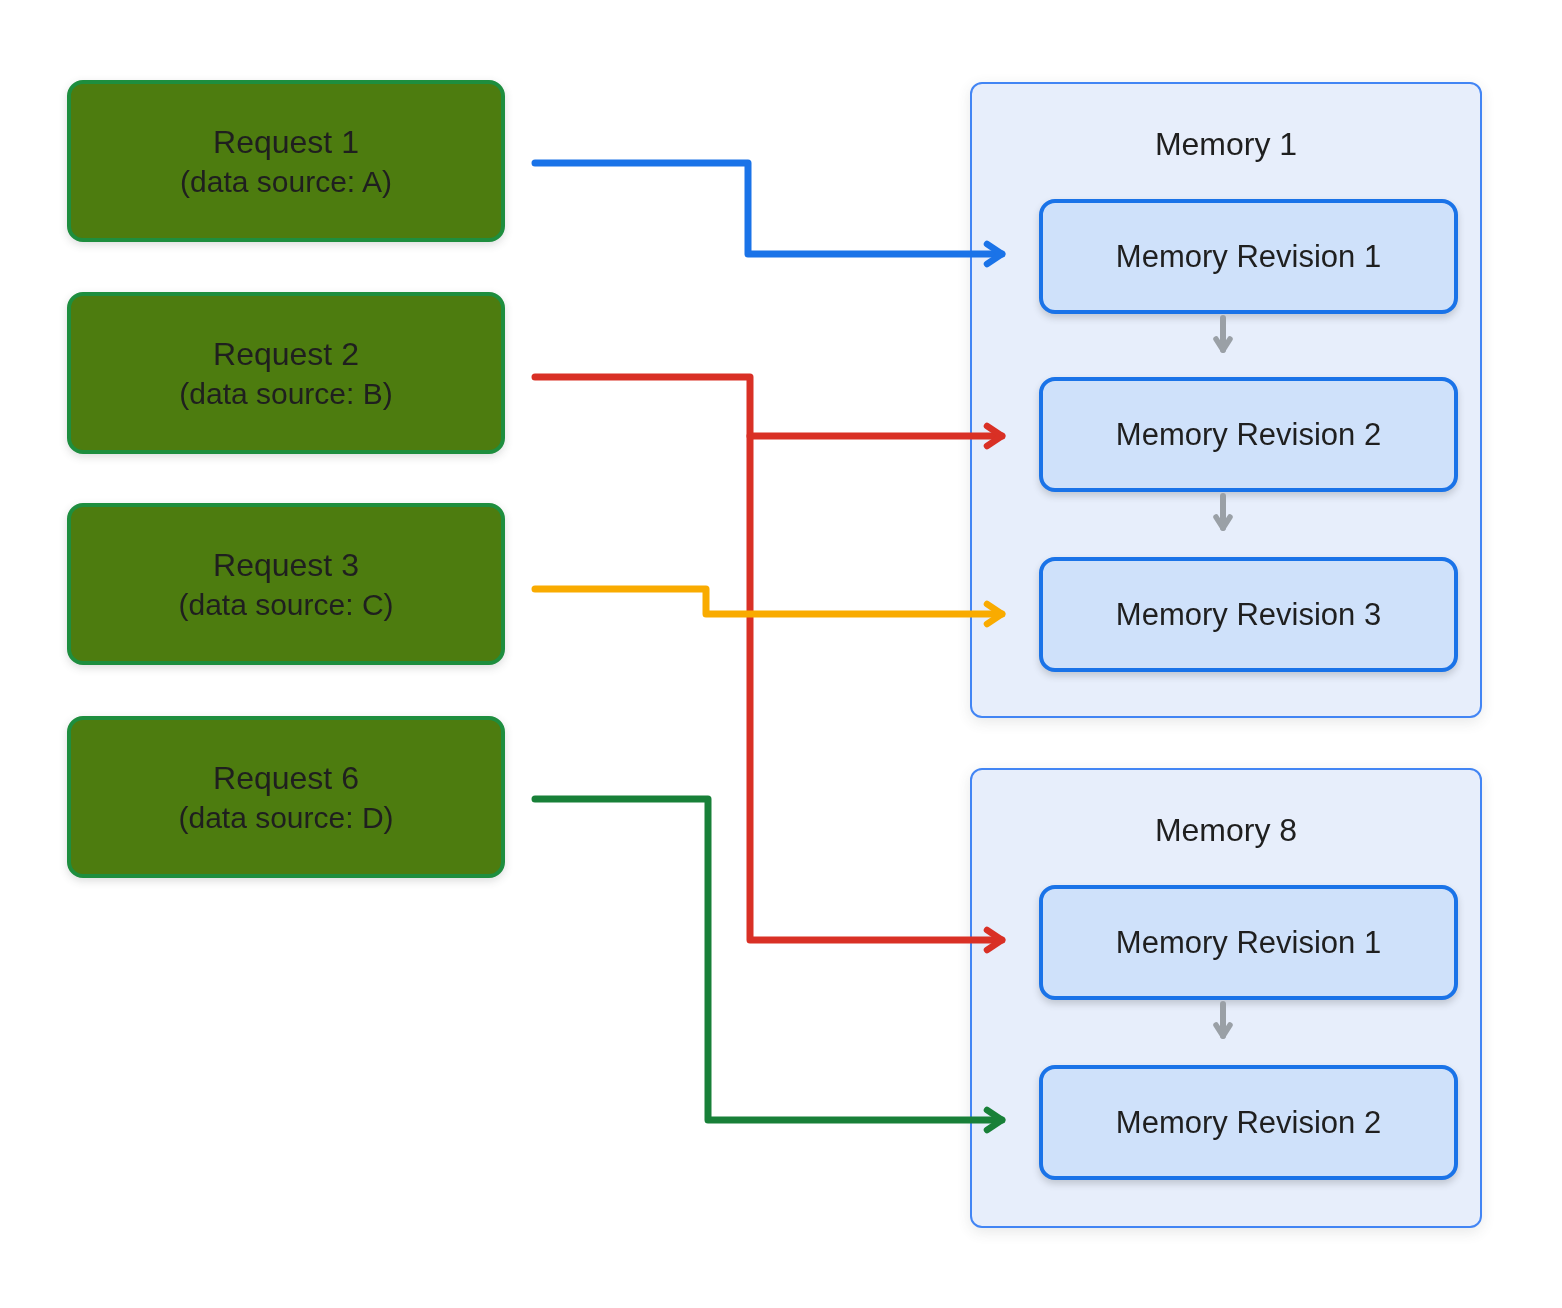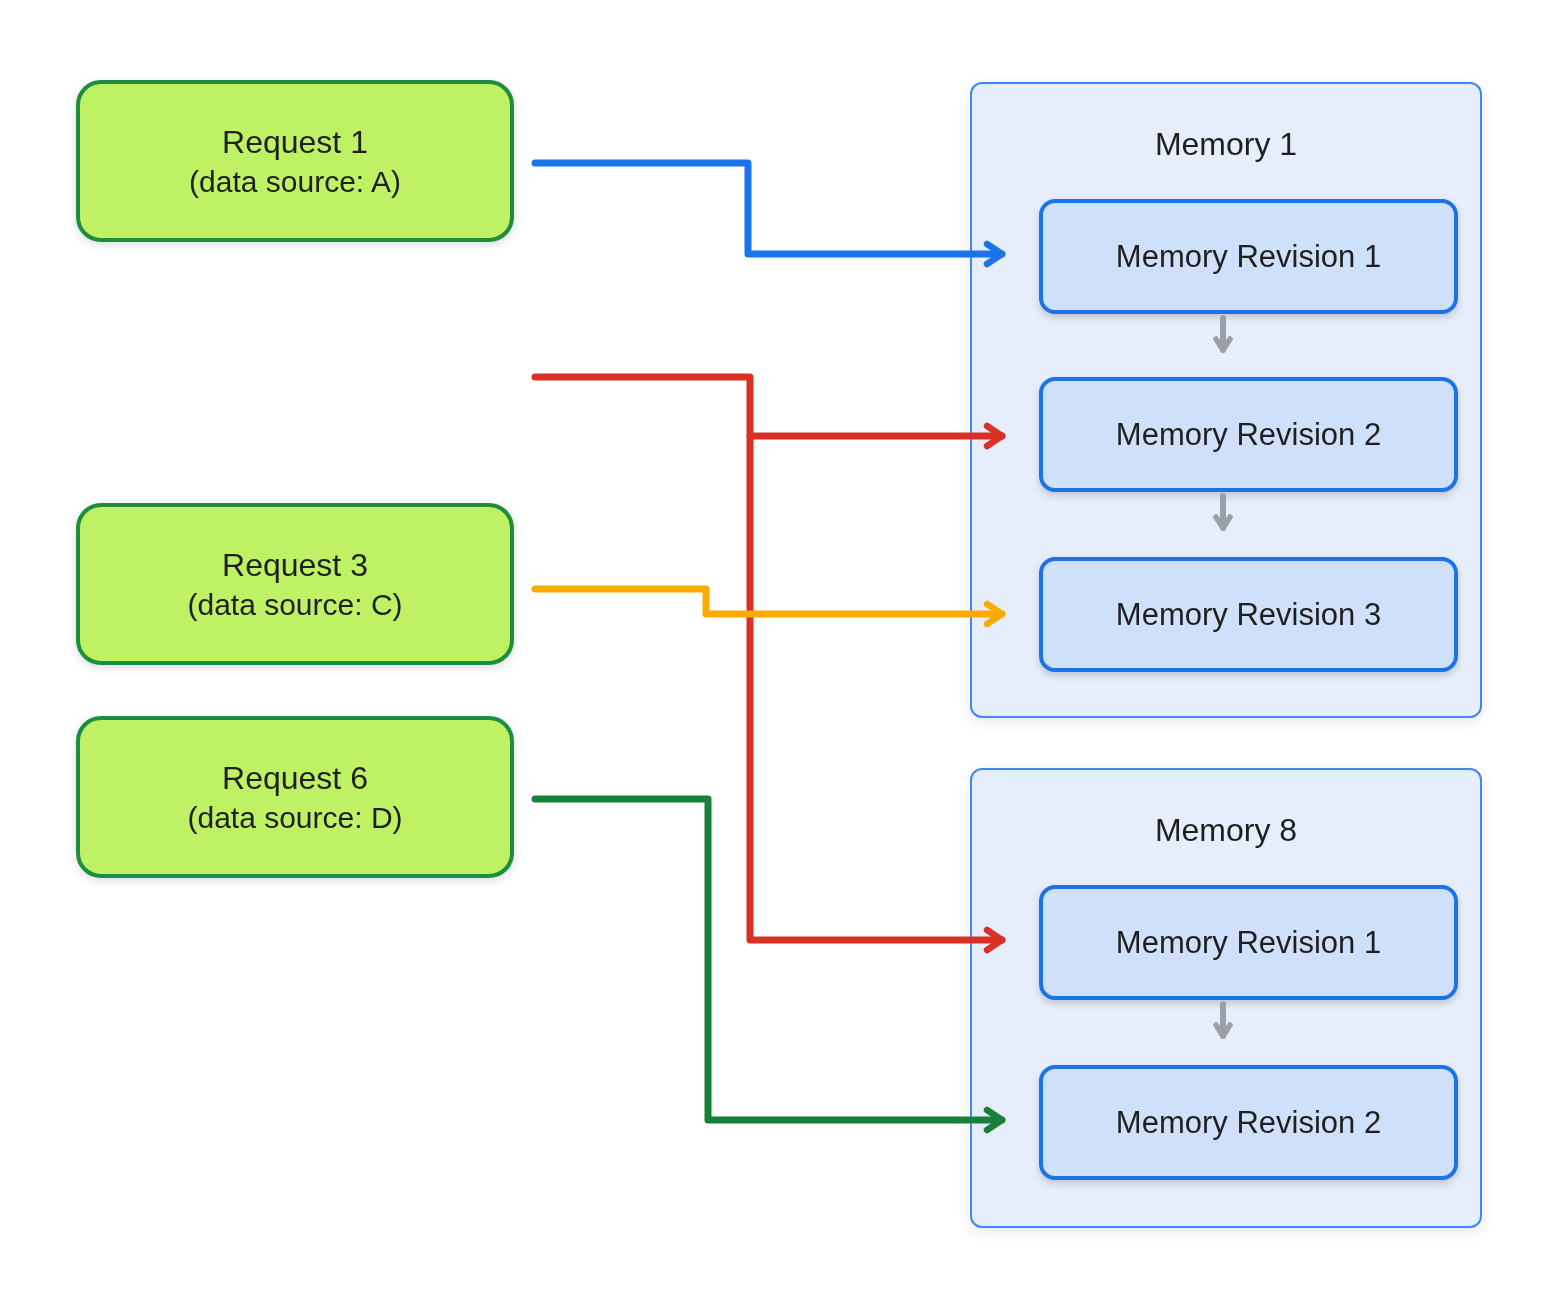--- a/index.html
+++ b/index.html
@@ -5,22 +5,22 @@
   html,body{margin:0;padding:0;}
   body{
     width:1562px;height:1308px;background:#FFFFFF;
     font-family:"Liberation Sans","DejaVu Sans",sans-serif;
     color:#1F1F1F;
   }
   .canvas{position:relative;width:1562px;height:1308px;background:#FFFFFF;overflow:hidden;}
 
   
   .request-box{
-    position:absolute;left:76px;width:438px;height:162px;box-sizing:border-box;
-    background:#bef264;border:4px solid #1E8E3E;border-radius:25px;
+    position:absolute;left:67px;width:438px;height:162px;box-sizing:border-box;
+    background:#4d7c0f;border:4px solid #1E8E3E;border-radius:16px;
     display:flex;flex-direction:column;align-items:center;justify-content:center;gap:9px;
     box-shadow:0 3px 8px rgba(60,64,67,.18);
   }
   .request-title{font-size:32px;font-weight:500;line-height:1;}
   .request-subtitle{font-size:30px;font-weight:400;line-height:1;}
 
   
   .memory-container{
     position:absolute;left:970px;width:512px;box-sizing:border-box;
     background:#E7EEFB;border:2.5px solid #4285F4;border-radius:12px;
@@ -42,20 +42,24 @@
   svg.connections{position:absolute;left:0;top:0;width:1562px;height:1308px;pointer-events:none;}
 </style>
 </head>
 <body>
 
 <div class="canvas">
 
   <div class="request-box" style="top:80px">
     <div class="request-title">Request 1</div>
     <div class="request-subtitle">(data source: A)</div>
+  </div>
+  <div class="request-box" style="top:292px">
+    <div class="request-title">Request 2</div>
+    <div class="request-subtitle">(data source: B)</div>
   </div>
   <div class="request-box" style="top:503px">
     <div class="request-title">Request 3</div>
     <div class="request-subtitle">(data source: C)</div>
   </div>
   <div class="request-box" style="top:716px">
     <div class="request-title">Request 6</div>
     <div class="request-subtitle">(data source: D)</div>
   </div>
 

